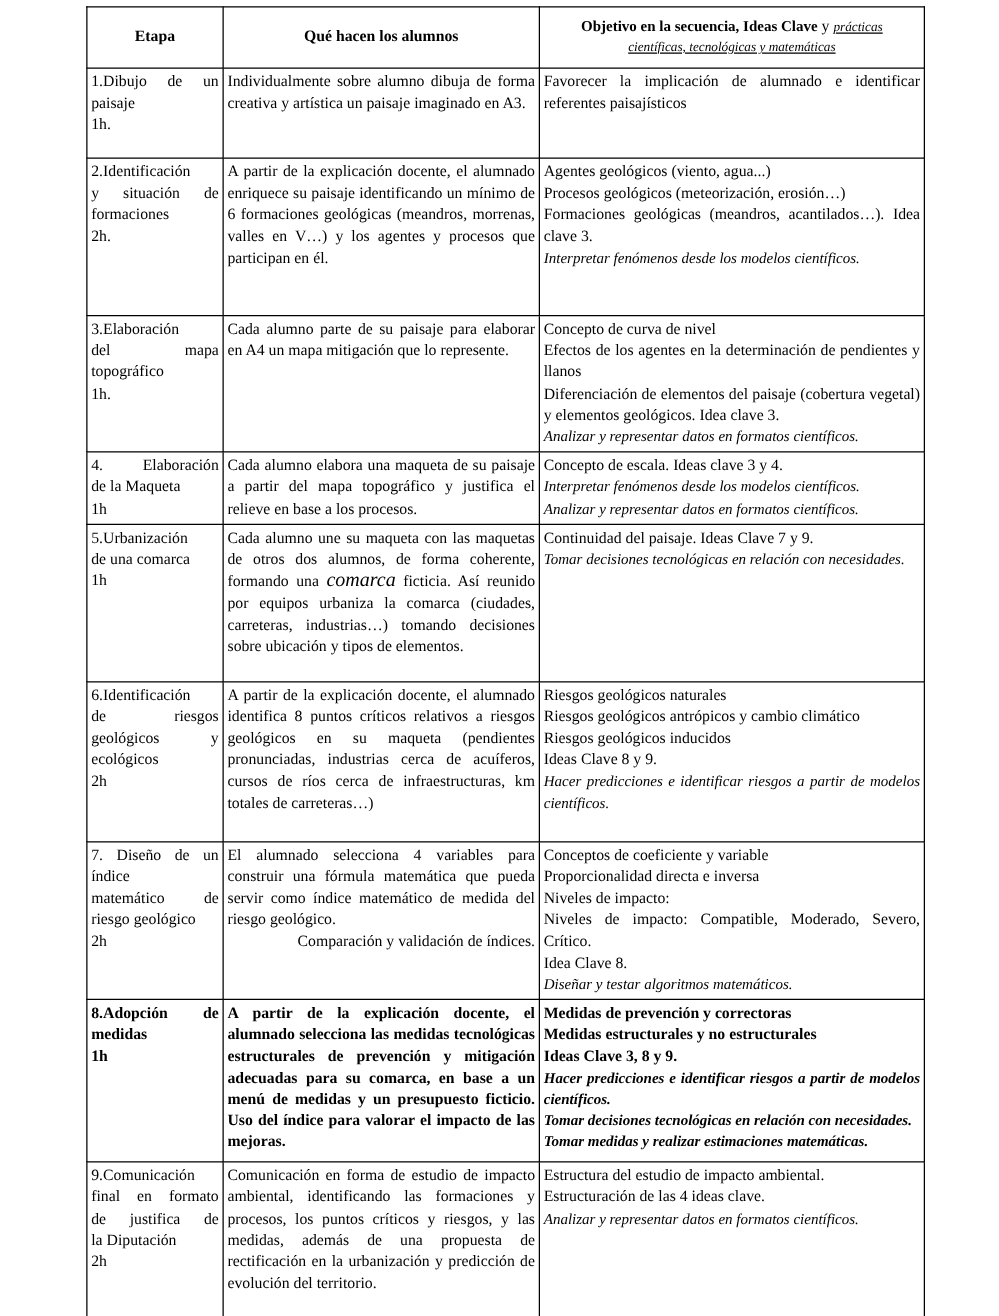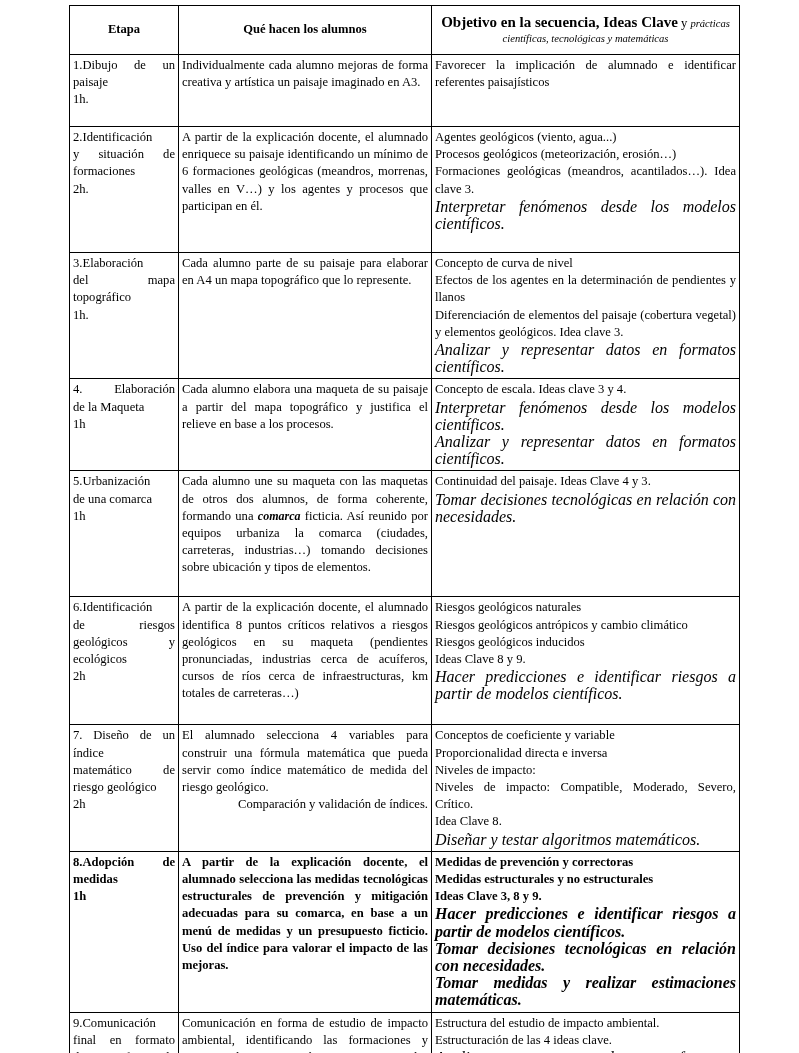--- a/index.html
+++ b/index.html
@@ -17,23 +17,23 @@
     text-align: justify;
     overflow: hidden;
   }
   table.seq th {
     font-weight: bold; vertical-align: middle; text-align: center;
     height: 46px; padding: 1px 3px;
   }
   col.c1 { width: 109px; }
   col.c2 { width: 253px; }
   col.c3 { width: 308px; }
-  th .hdr-bold { font-weight: bold; font-size: 15px; }
-  th .hdr-it { font-style: italic; font-weight: normal; font-size: 10.6px; }
-  .it { font-style: italic; font-size: 16px; }
+  th .hdr-bold { font-weight: bold; font-size: 12px; }
+  th .hdr-it { font-style: italic; font-weight: normal; font-size: 10.6px; text-decoration: underline; }
+  .it { font-style: italic; font-size: 12px; }
   .stage-line { display: block; }
   .stage-line.just { text-align: justify; text-align-last: justify; }
 </style>
 </head>
 <body>
 
 <table class="seq">
   <colgroup>
       <col class="c1">
       <col class="c2">
@@ -49,21 +49,21 @@
       </th>
     </tr>
   </thead>
   <tbody id="tbody">
       <tr style="height: 72px;">
         <td>
           <span class="stage-line just">1.Dibujo de un</span>
           <span class="stage-line">paisaje</span>
           <span class="stage-line">1h.</span>
         </td>
-        <td><span>Individualmente cada alumno mejoras de forma creativa y artística un paisaje imaginado en A3.</span></td>
+        <td><span>Individualmente sobre alumno dibuja de forma creativa y artística un paisaje imaginado en A3.</span></td>
         <td>
           <div>Favorecer la implicación de alumnado e identificar referentes paisajísticos</div>
         </td>
       </tr>
       <tr style="height: 126px;">
         <td>
           <span class="stage-line">2.Identificación</span>
           <span class="stage-line just">y situación de</span>
           <span class="stage-line">formaciones</span>
           <span class="stage-line">2h.</span>
@@ -76,21 +76,21 @@
           <div class="it">Interpretar fenómenos desde los modelos científicos.</div>
         </td>
       </tr>
       <tr style="height: 108px;">
         <td>
           <span class="stage-line">3.Elaboración</span>
           <span class="stage-line just">del mapa</span>
           <span class="stage-line">topográfico</span>
           <span class="stage-line">1h.</span>
         </td>
-        <td><span>Cada alumno parte de su paisaje para elaborar en A4 un mapa topográfico que lo represente.</span></td>
+        <td><span>Cada alumno parte de su paisaje para elaborar en A4 un mapa mitigación que lo represente.</span></td>
         <td>
           <div>Concepto de curva de nivel</div>
           <div>Efectos de los agentes en la determinación de pendientes y llanos</div>
           <div>Diferenciación de elementos del paisaje (cobertura vegetal) y elementos geológicos. Idea clave 3.</div>
           <div class="it">Analizar y representar datos en formatos científicos.</div>
         </td>
       </tr>
       <tr style="height: 54px;">
         <td>
           <span class="stage-line just">4. Elaboración</span>
@@ -103,23 +103,23 @@
           <div class="it">Interpretar fenómenos desde los modelos científicos.</div>
           <div class="it">Analizar y representar datos en formatos científicos.</div>
         </td>
       </tr>
       <tr style="height: 126px;">
         <td>
           <span class="stage-line">5.Urbanización</span>
           <span class="stage-line">de una comarca</span>
           <span class="stage-line">1h</span>
         </td>
-        <td><span>Cada alumno une su maqueta con las maquetas de otros dos alumnos, de forma coherente, formando una </span><span class="it" style="font-size: 12px; font-weight: bold;">comarca</span><span> ficticia. Así reunido por equipos urbaniza la comarca (ciudades, carreteras, industrias…) tomando decisiones sobre ubicación y tipos de elementos.</span></td>
+        <td><span>Cada alumno une su maqueta con las maquetas de otros dos alumnos, de forma coherente, formando una </span><span class="it" style="font-size: 16px;">comarca</span><span> ficticia. Así reunido por equipos urbaniza la comarca (ciudades, carreteras, industrias…) tomando decisiones sobre ubicación y tipos de elementos.</span></td>
         <td>
-          <div>Continuidad del paisaje. Ideas Clave 4 y 3.</div>
+          <div>Continuidad del paisaje. Ideas Clave 7 y 9.</div>
           <div class="it">Tomar decisiones tecnológicas en relación con necesidades.</div>
         </td>
       </tr>
       <tr style="height: 128px;">
         <td>
           <span class="stage-line">6.Identificación</span>
           <span class="stage-line just">de riesgos</span>
           <span class="stage-line just">geológicos y</span>
           <span class="stage-line">ecológicos</span>
           <span class="stage-line">2h</span>

